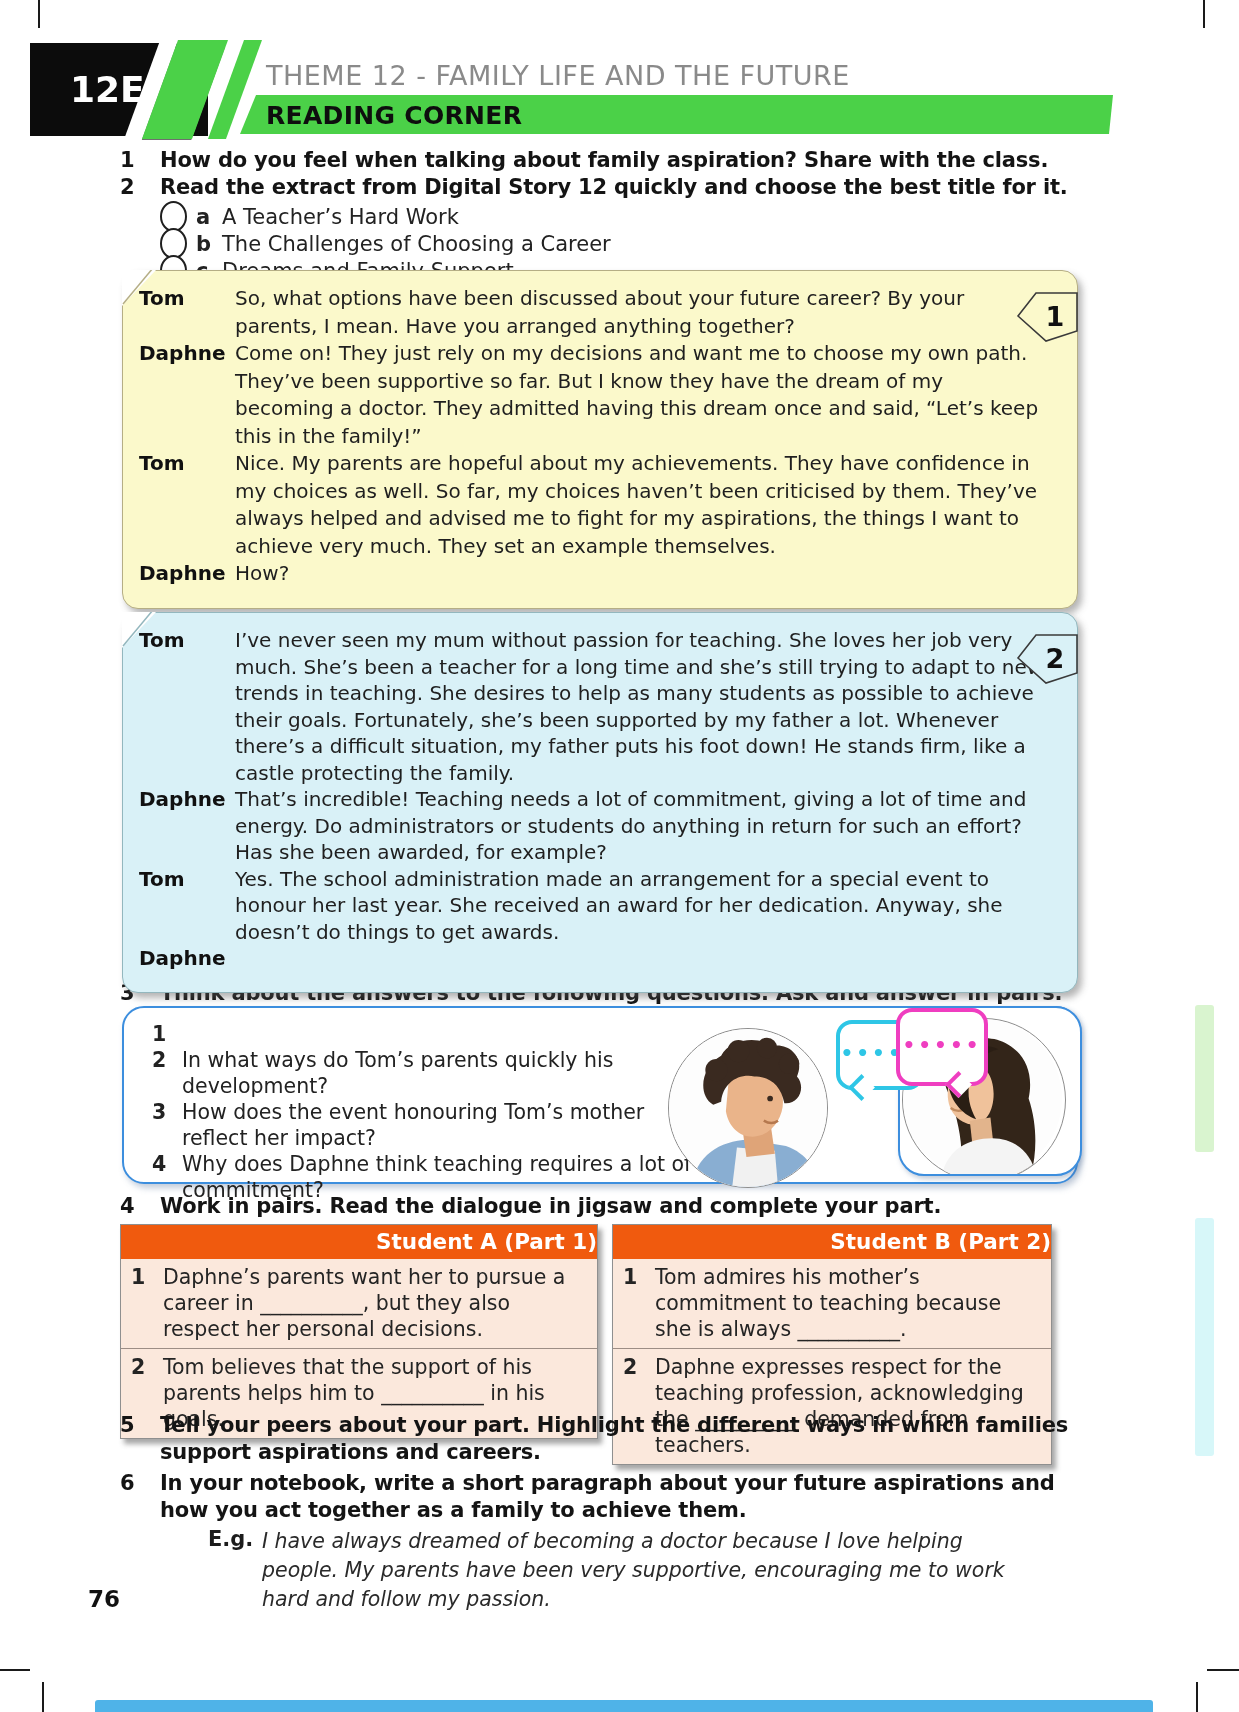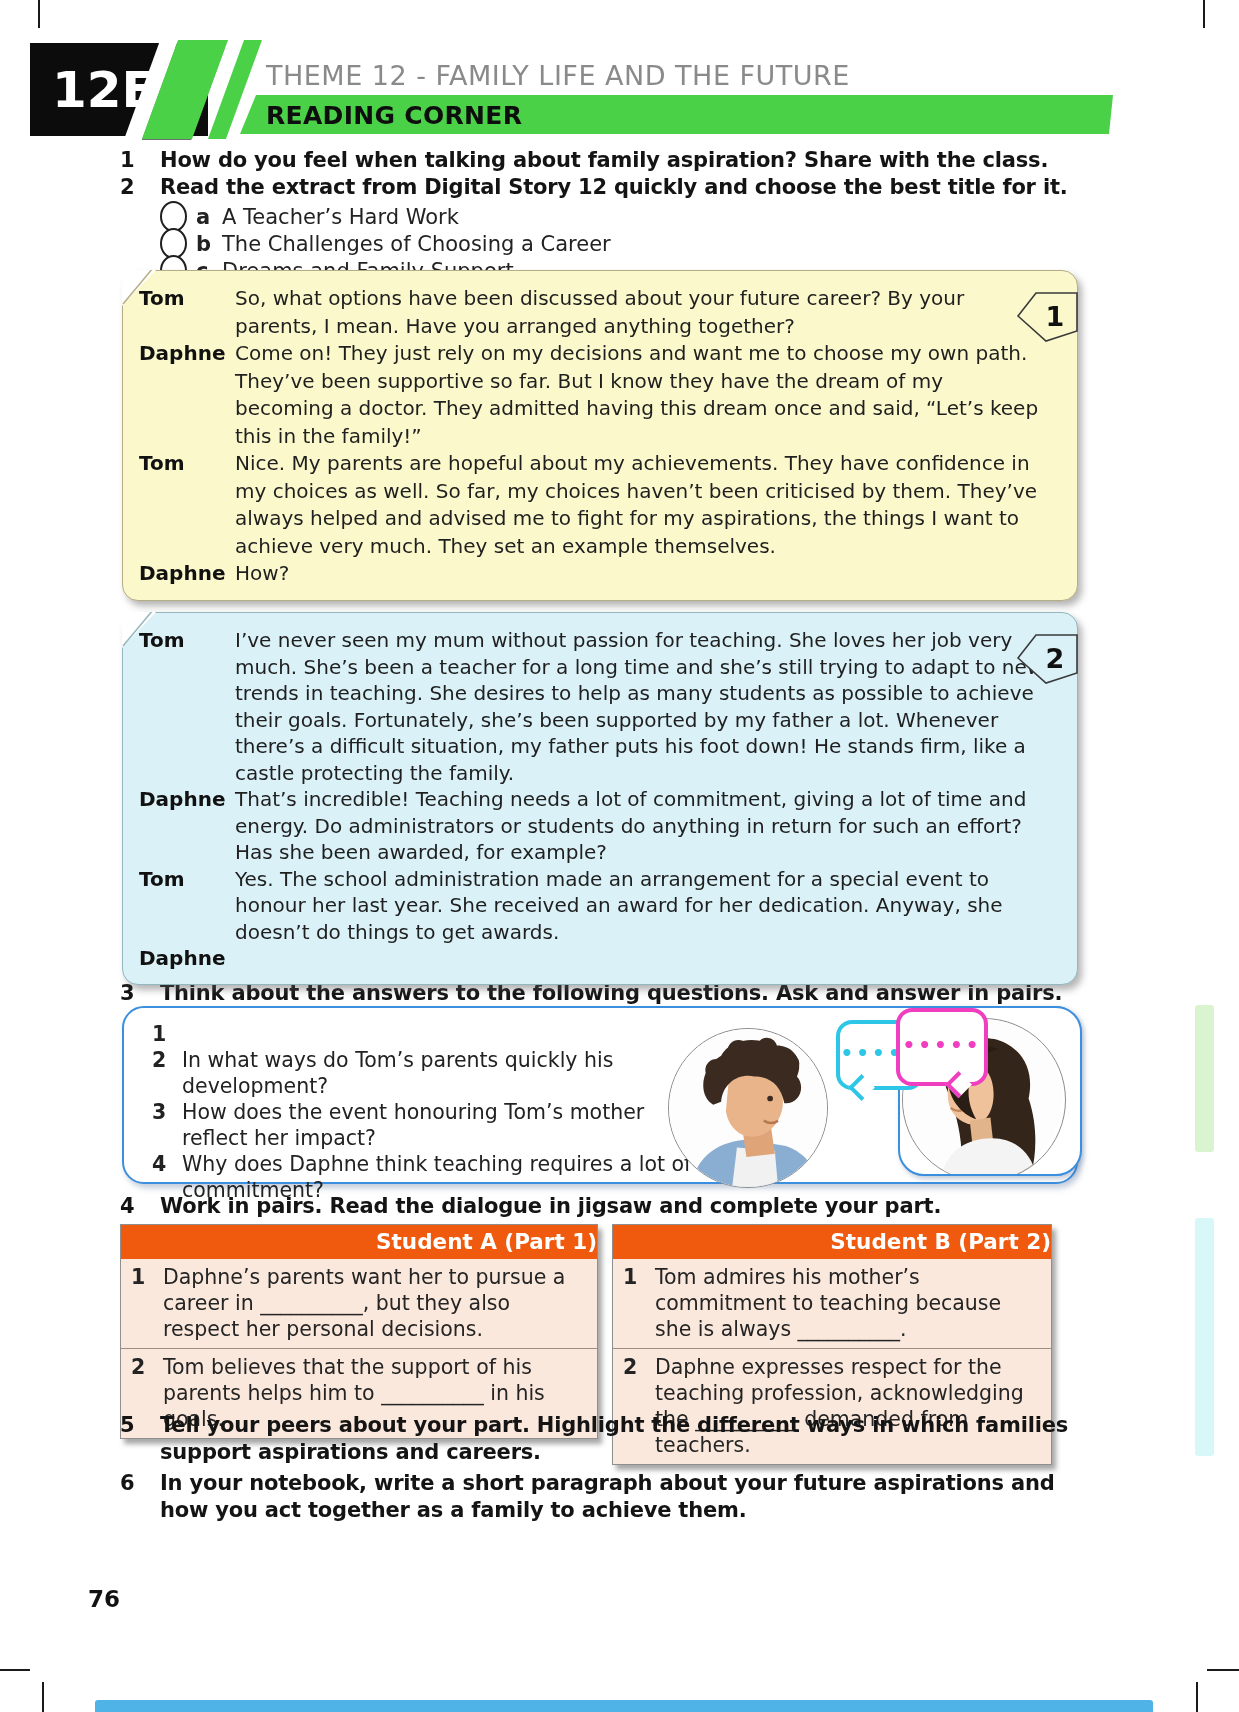--- a/index.html
+++ b/index.html
@@ -5,42 +5,42 @@
   html,body{margin:0;padding:0;background:#e8e8e8;}
   .page{position:relative;width:1239px;height:1712px;background:#ffffff;margin:0 auto;
         font-family:"DejaVu Sans","Liberation Sans",sans-serif;color:#1c1c1c;overflow:hidden;}
 
   
   .crop{position:absolute;background:#1a1a1a;}
 
   
   .hdr-black{position:absolute;left:30px;top:43px;width:178px;height:93px;background:#0c0c0c;z-index:1;
              display:flex;align-items:center;}
-  .hdr-black .code{color:#fff;font-weight:bold;font-size:50px;padding-left:22px;letter-spacing:0;}
+  .hdr-black .code{color:#fff;font-weight:bold;font-size:36px;padding-left:40px;letter-spacing:0;}
   .slash{position:absolute;transform:skewX(-20deg);z-index:3;}
   .slash-shadow{position:absolute;transform:skewX(-20deg);background:#6f6f6f;z-index:2;}
   .green{background:var(--green,#4bd148);}
   .hdr-theme{position:absolute;left:266px;top:60px;font-size:27px;color:#8a8a8a;letter-spacing:.5px;z-index:4;text-align:center;}
   .hdr-bar{position:absolute;left:240px;top:95px;width:873px;height:39px;background:var(--green,#4bd148);
            clip-path:polygon(16px 0,100% 0,calc(100% - 4px) 100%,0 100%);z-index:2;}
   .hdr-section{position:absolute;left:266px;top:101px;font-size:25px;font-weight:bold;color:#0e0e0e;z-index:4;letter-spacing:.3px;}
 
   
   .ex-row{position:absolute;display:flex;font-weight:bold;font-size:21px;line-height:27px;color:#141414;letter-spacing:-0.2px;}
   .ex-num{width:40px;flex:none;}
   .ex-text{flex:1;}
 
   
   .opt{position:absolute;display:flex;align-items:center;font-size:21px;color:#222;}
   .radio{width:23px;height:27px;border:2px solid #1f1f1f;border-radius:50%;background:#fff;flex:none;margin-right:9px;}
   .opt-letter{font-weight:bold;width:26px;flex:none;}
 
   
   .dlg{position:absolute;left:122px;width:956px;border-radius:16px;border:1.4px solid;z-index:1;
-       padding:14px 30px 12px 16px;box-sizing:border-box;box-shadow:4px 5px 7px rgba(90,90,90,.45);}
+       padding:14px 30px 20px 16px;box-sizing:border-box;box-shadow:4px 5px 7px rgba(90,90,90,.45);}
   .dlg-1{top:270px;min-height:330px;background:var(--yellow-box,#fbf9cb);border-color:var(--yellow-border,#b5ae85);}
   .dlg-2{top:612px;min-height:361px;background:var(--blue-box,#d9f1f7);border-color:var(--blue-border,#93b7be);}
   .dlg-1 .utt,.dlg-1 .spk{line-height:27.5px;}
   .dlg-2 .utt,.dlg-2 .spk{line-height:26.5px;}
   .turn{display:flex;}
   .spk{width:96px;flex:none;font-weight:bold;font-size:20px;color:#111;}
   .utt{flex:1;font-size:20px;color:#1f1f1f;}
   .cut-svg{position:absolute;left:-1.5px;top:-1.5px;}
   .badge-svg{position:absolute;right:-2px;top:18px;}
 
@@ -286,20 +286,24 @@
   </div>
 
   <div class="ex-row" style="left:120px;top:1412px;width:965px;">
     <span class="ex-num">5</span>
     <span class="ex-text">Tell your peers about your part. Highlight the different ways in which families support aspirations and careers.</span>
   </div>
   <div class="ex-row" style="left:120px;top:1470px;width:975px;">
     <span class="ex-num">6</span>
     <span class="ex-text">In your notebook, write a short paragraph about your future aspirations and how you act together as a family to achieve them.</span>
   </div>
+  <div class="eg-row">
+    <span class="eg-label">E.g.</span>
+    <span class="eg-text">I have always dreamed of becoming a doctor because I love helping people. My parents have been very supportive, encouraging me to work hard and follow my passion.</span>
+  </div>
 
   <div class="page-num">76</div>
 
   <div class="tab tab-green"></div>
   <div class="tab tab-cyan"></div>
   <div class="bottom-bar"></div>
 
 </div>
 
 </body></html>

